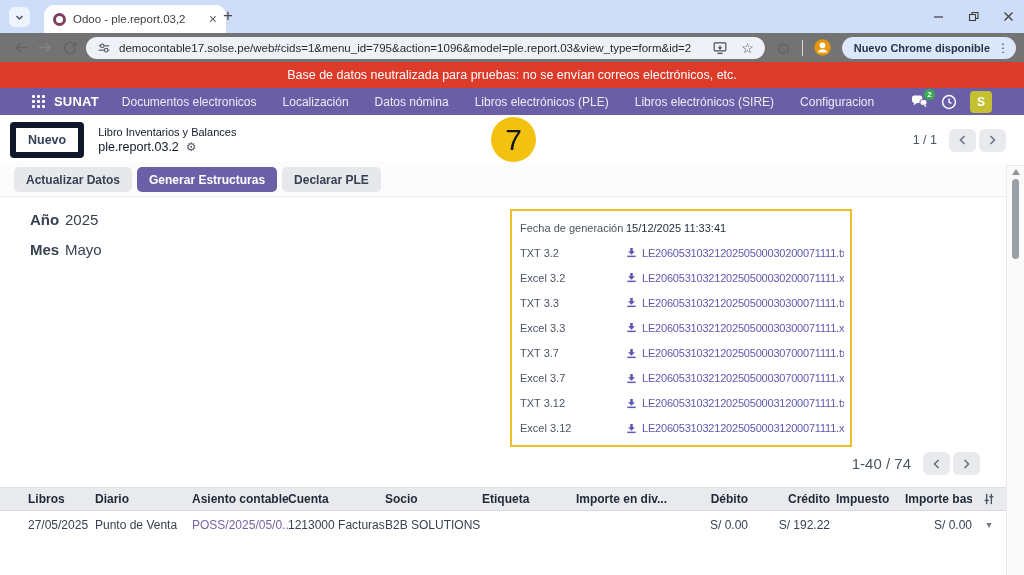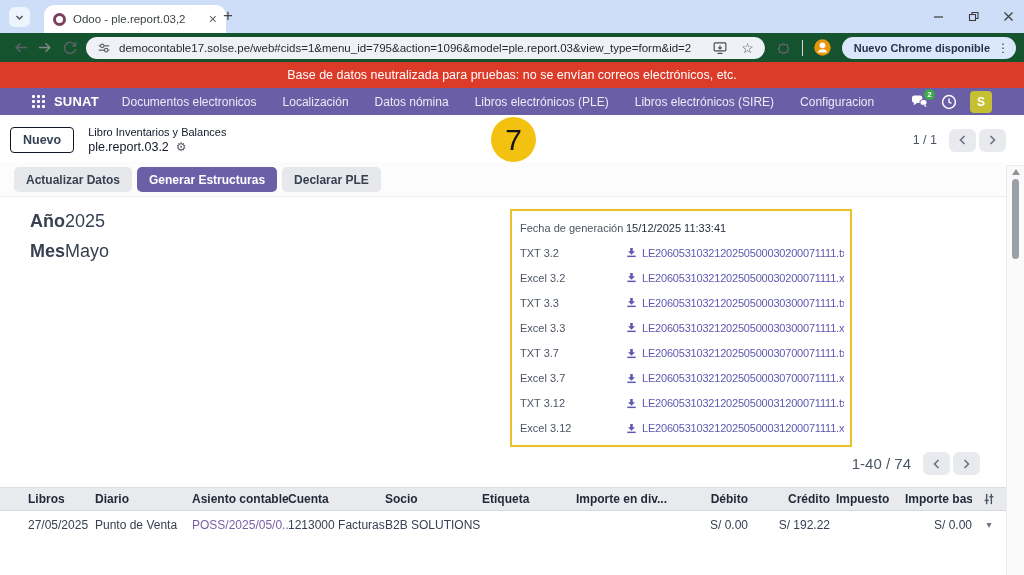--- a/index.html
+++ b/index.html
@@ -9,21 +9,21 @@
   .tabstrip { height:33px; background:#cfdef8; position:relative; }
   .tabsearch { position:absolute; left:9px; top:7px; width:21px; height:20px; border-radius:6px; background:#eef4fd; display:flex; align-items:center; justify-content:center; }
   .tab { position:absolute; left:44px; bottom:0; width:182px; height:28px; background:#fff; border-radius:10px 10px 0 0; display:flex; align-items:center; padding:0 9px; gap:7px; }
   .favicon { width:13px; height:13px; border:3.5px solid #7c3f5e; border-radius:50%; flex-shrink:0; }
   .tab-title { font-size:11.5px; color:#3c4043; flex:1; white-space:nowrap; overflow:hidden; }
   .tab-close { font-size:14px; color:#5f6368; line-height:1; cursor:default; }
   .newtab { position:absolute; left:223px; top:6px; font-size:17px; color:#474747; line-height:20px; }
   .wincontrols { position:absolute; right:10px; top:0; height:33px; display:flex; align-items:center; gap:24px; }
 
   
-  .toolbar { height:29px; background:#14532d; display:flex; align-items:center; padding:0 8px; }
+  .toolbar { height:29px; background:#737373; display:flex; align-items:center; padding:0 8px; }
   .tbtn { width:26px; height:26px; display:flex; align-items:center; justify-content:center; color:#5f6368; }
   .omnibox { width:714px; height:22px; background:#eef1f6; border-radius:12px; display:flex; align-items:center; padding:0 11px; gap:8px; margin-left:4px; }
   .url { font-size:11.5px; color:#27292d; flex:1; white-space:nowrap; overflow:hidden; }
   .omni-right { display:flex; align-items:center; gap:13px; color:#4a4d52; }
   .star-glyph { font-size:14px; line-height:1; color:#4a4d52; }
   .omni-after { display:flex; align-items:center; gap:10px; margin-left:11px; }
   .vsep { width:1px; height:16px; background:#d4d7dc; }
   .update-pill { height:22px; background:#dbe7fb; border-radius:12px; display:flex; align-items:center; gap:7px; padding:0 7px 0 12px; }
   .update-pill .txt { font-size:11px; font-weight:700; color:#24344d; white-space:nowrap; }
   .dots { font-size:12px; color:#3b4352; line-height:1; }
@@ -35,42 +35,42 @@
   .grid-icon i { background:#fff; border-radius:1px; }
   .brand { font-weight:700; font-size:13px; margin-right:10px; letter-spacing:.2px; }
   .nav-item { font-size:12px; padding:0 13px; color:#eceaf6; white-space:nowrap; cursor:default; }
   .nav-right { margin-left:auto; display:flex; align-items:center; gap:13px; padding-right:4px; }
   .chatwrap { position:relative; display:flex; }
   .badge { position:absolute; top:-5px; right:-7px; min-width:11px; height:11px; background:#3aa94d; border-radius:6px; color:#fff; font-size:8px; font-weight:700; display:flex; align-items:center; justify-content:center; padding:0 2px; }
   .avatar { width:22px; height:22px; background:#c4c032; border-radius:4px; color:#fff; font-weight:700; font-size:12px; display:flex; align-items:center; justify-content:center; }
 
   
   .control { height:51px; background:#fff; display:flex; align-items:center; padding:0 10px; border-bottom:1px solid #e9e9ee; }
-  .btn-nuevo { border:1px solid #0f172a; background:#fff; border-radius:4px; padding:5px 12px; font-size:12.5px; font-weight:700; color:#334155; }
+  .btn-nuevo { border:6px solid #0f172a; background:#fff; border-radius:4px; padding:5px 12px; font-size:12.5px; font-weight:700; color:#334155; }
   .crumbs { margin-left:14px; }
   .crumb-title { font-size:11px; color:#111827; line-height:14px; }
   .crumb-sub { font-size:12.5px; color:#111827; line-height:16px; display:flex; align-items:center; gap:7px; }
   .gear-glyph { font-size:12px; color:#565b63; line-height:1; }
   .cp-right { margin-left:auto; display:flex; align-items:center; gap:12px; padding-right:8px; }
   .cp-pager { font-size:12.5px; color:#4b5563; }
   .pbtn-group { display:flex; gap:3px; }
   .pbtn { width:27px; height:23px; background:#e9eaee; border-radius:6px; display:flex; align-items:center; justify-content:center; color:#6b7280; }
 
   
   .marker { position:absolute; left:491px; top:117px; width:45px; height:45px; border-radius:50%; background:#f3c211; display:flex; align-items:center; justify-content:center; font-size:30px; color:#151515; z-index:40; }
 
   
   .scrollarea { position:absolute; top:162px; left:0; width:1006px; bottom:0; background:#fcfcfd; }
   .actions { height:34px; display:flex; gap:5px; padding:5px 0 0 14px; }
   .abtn { height:25px; padding:0 12px; border-radius:5px; font-size:12px; font-weight:700; background:#e7e8ec; color:#374151; border:none; display:flex; align-items:center; white-space:nowrap; }
   .abtn.primary { background:#6b5fa7; color:#fff; }
   .sheet { position:absolute; top:34px; left:0; right:0; bottom:0; background:#fff; border-top:1px solid #ececf1; }
 
   .form-area { position:relative; height:250px; }
-  .field { position:absolute; display:flex; align-items:baseline; font-size:18px; }
+  .field { position:absolute; display:flex; align-items:baseline; font-size:15px; }
   .f-year { top:14px; left:30px; } .f-month { top:44px; left:30px; }
   .f-label { font-weight:700; color:#374151; width:35px; }
   .f-value { color:#374151; }
 
   .files-box { position:absolute; top:12px; left:510px; width:342px; height:238px; border:2px solid #edc029; display:flex; flex-direction:column; justify-content:space-around; padding:4px 6px 4px 8px; background:#fff; }
   .file-row { display:flex; align-items:center; font-size:11px; }
   .file-label { width:106px; color:#4b5563; flex-shrink:0; }
   .gen-value { color:#1f2937; }
   .file-link { color:#5f58b0; display:flex; align-items:center; gap:5px; text-decoration:none; letter-spacing:-0.2px; white-space:nowrap; overflow:hidden; }
   .dl-svg { flex-shrink:0; }

